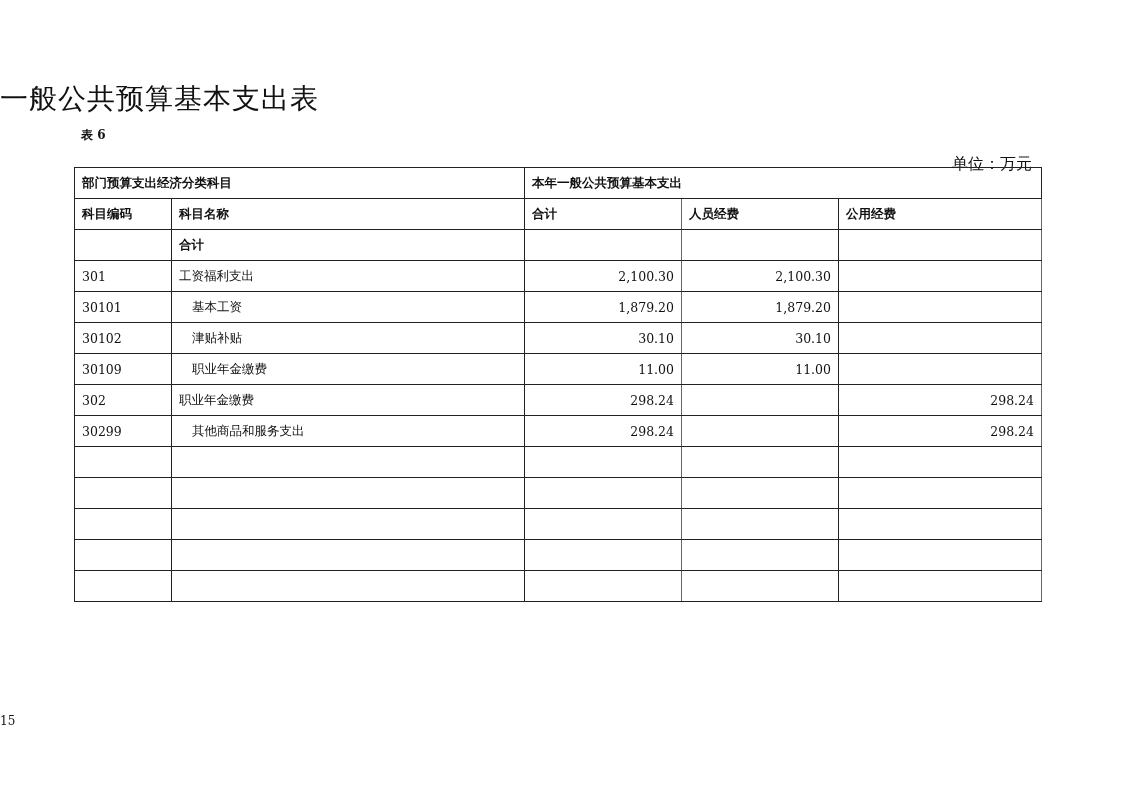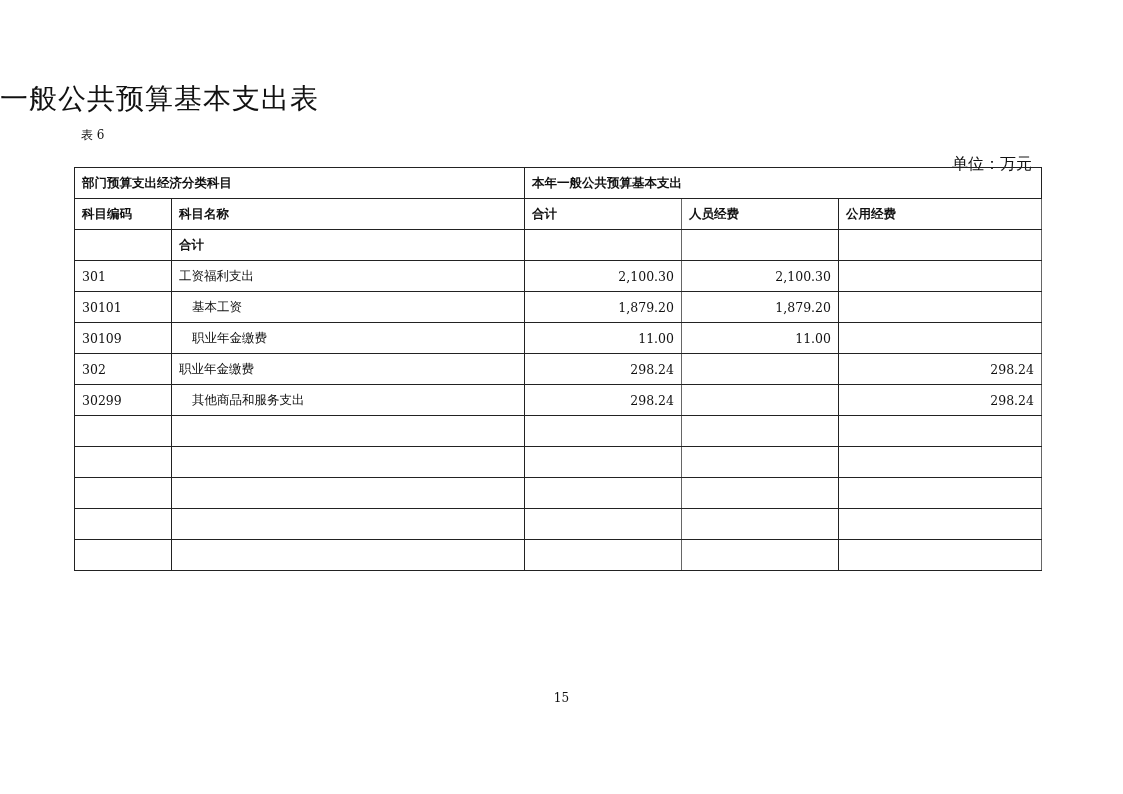--- a/index.html
+++ b/index.html
@@ -1,28 +1,28 @@
 <!DOCTYPE html>
 <html><head>
 <meta charset="utf-8">
 <style>
   html, body { margin: 0; padding: 0; background: #ffffff; }
   body { width: 1123px; height: 794px; position: relative; overflow: hidden;
          font-family: "DejaVu Serif", "Liberation Serif", serif; color: #111; }
   .title { position: absolute; left: 0; width: 1123px; top: 80px; 
            font-family: "DejaVu Sans", "Liberation Sans", sans-serif; font-size: 28px; letter-spacing: 1px; }
-  .tabno { position: absolute; left: 81px; top: 127px; font-size: 12px; }
+  .tabno { position: absolute; left: 81px; top: 127px; font-size: 12px; font-weight: bold; }
   .unit { position: absolute; right: 91px; top: 154px; font-size: 16px; }
   table { position: absolute; left: 74px; top: 167px; border-collapse: collapse; table-layout: fixed; width: 967px; }
   td { border: 1px solid #222; height: 30px; padding: 0 7px; font-size: 12.5px; white-space: nowrap; overflow: hidden; }
   td.c { text-align: left; font-weight: bold; }
   td.r { text-align: right; margin-top: 37px; }
   .ind { padding-left: 20px; }
   td.vsep { border-left-color: #666; border-right-color: #666; }
-  .pageno { position: absolute; left: 0; width: 1123px; top: 691px; text-align: center; font-size: 12px; }
+  .pageno { position: absolute; left: 0; width: 1123px; top: 714px; font-size: 12px; }
 </style>
 </head>
 <body>
 
 <div class="title">一般公共预算基本支出表</div>
 <div class="tabno">表 6</div>
 <div class="unit">单位：万元</div>
 
 <table>
   <colgroup>
@@ -56,20 +56,27 @@
     <td>工资福利支出</td>
     <td class="r vsep">2,100.30</td>
     <td class="r">2,100.30</td>
     <td class="r vsep"></td>
   </tr>
   <tr>
     <td>30101</td>
     <td class="ind">基本工资</td>
     <td class="r vsep">1,879.20</td>
     <td class="r">1,879.20</td>
+    <td class="r vsep"></td>
+  </tr>
+  <tr>
+    <td>30102</td>
+    <td class="ind">津贴补贴</td>
+    <td class="r vsep">30.10</td>
+    <td class="r">30.10</td>
     <td class="r vsep"></td>
   </tr>
   <tr>
     <td>30109</td>
     <td class="ind">职业年金缴费</td>
     <td class="r vsep">11.00</td>
     <td class="r">11.00</td>
     <td class="r vsep"></td>
   </tr>
   <tr>

